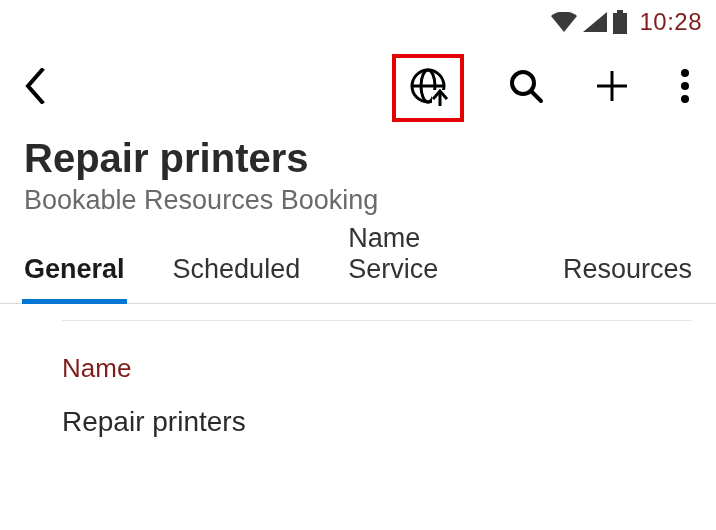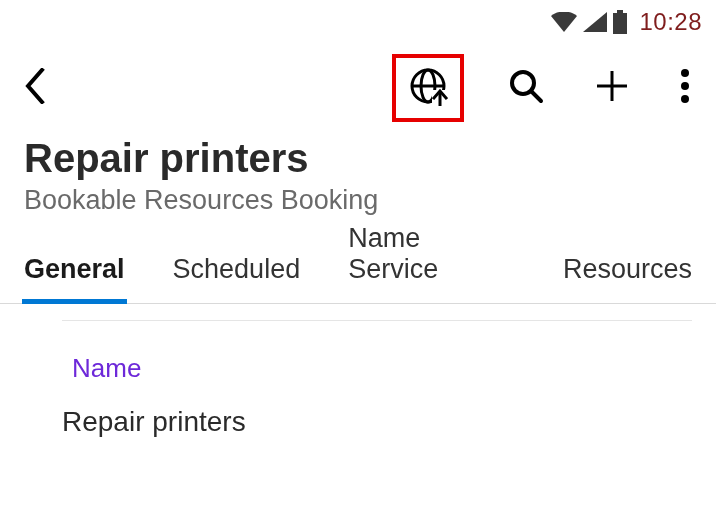--- a/index.html
+++ b/index.html
@@ -14,21 +14,21 @@
   .app-bar .action { padding: 6px; }
   .highlight-box { border: 4px solid #e60000; padding: 2px 6px; display: inline-flex; align-items: center; justify-content: center; }
   .header { padding: 4px 24px 18px 24px; }
   .header h1 { font-size: 40px; font-weight: 600; color: #2a2a2a; margin-bottom: 4px; }
   .header .subtitle { font-size: 27px; color: #6a6a6a; font-weight: 400; }
   .tabs { display: flex; align-items: flex-end; border-bottom: 1px solid #d9d9d9; padding: 0 22px; gap: 44px; height: 70px; }
   .tab { font-size: 27px; color: #333; padding: 0 2px 14px 2px; border-bottom: 5px solid transparent; font-weight: 400; position: relative; top: 1px; }
   .tab.active { font-weight: 600; border-bottom-color: #0078d4; color: #1b1b1b; }
   .form { padding: 16px 24px 0 24px; }
   .form-sep { border: none; border-top: 1px solid #e5e5e5; margin: 0 0 32px 38px; }
-  .field-label { font-size: 26px; color: #6d28d9; margin: 0 0 22px 48px; }
+  .field-label { font-size: 26px; color: #7f1d1d; margin: 0 0 22px 38px; }
   .field-value { font-size: 28px; color: #2a2a2a; margin: 0 0 0 38px; }
 </style>
 </head>
 <body>
 
 <div class="status-bar">
   <span class="icon">
     <svg width="26" height="20" viewBox="0 0 26 20">
         <path d="M13 20 L26 4 C19 -2 7 -2 0 4 Z" fill="#3a3a3a"></path>
       </svg>

